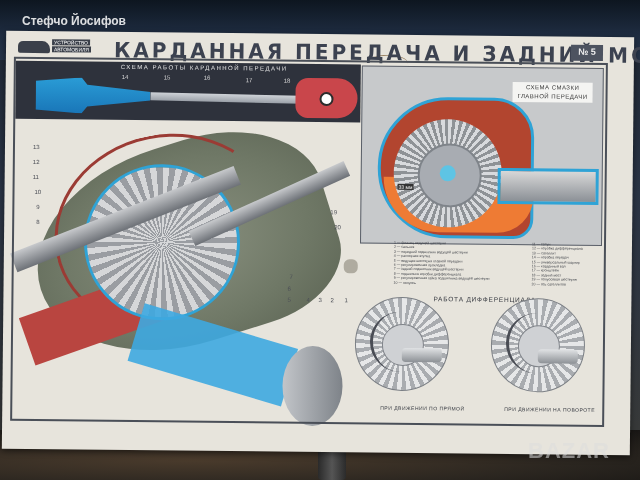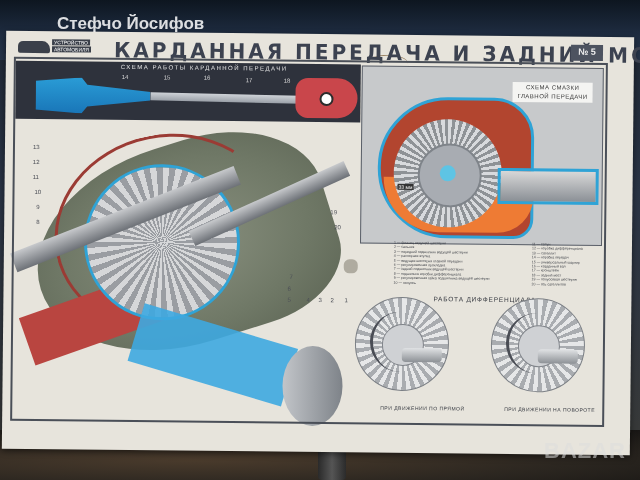--- a/index.html
+++ b/index.html
@@ -60,22 +60,22 @@
   .big-axle .flange { position:absolute; left:270px; top:220px; width:60px; height:80px; border-radius:50%; background:linear-gradient(90deg,#c2c5c9,#7e8389); }
   .legend { position:absolute; left:390px; top:206px; width:210px; height:52px; }
   .legend .col { position:absolute; top:0; font-size:3.5px; color:#3b3e45; line-height:4.4px; }
   .diff-title { position:absolute; left:430px; top:260px; font-size:6.5px; color:#3a3d44; letter-spacing:0.8px; }
   .diffgear { position:absolute; width:92px; height:92px; border-radius:50%;
               background: repeating-conic-gradient(#e6e7e8 0 6deg, #a9acb0 6deg 12deg); border:1px solid #7b7f85; }
   .diffgear .core { position:absolute; left:26px; top:26px; width:40px; height:40px; border-radius:50%; background:#cfd1d4; border:1px solid #80848a; }
   .diffgear .stub { position:absolute; left:46px; top:50px; width:40px; height:14px; background:linear-gradient(180deg,#e0e2e4,#8d9196); border-radius:4px; }
   .diffgear .arrow { position:absolute; left:14px; top:14px; width:40px; height:60px; border-left:3px solid #4a4d55; border-radius:40px 0 0 40px; }
   .caption { position:absolute; font-size:5px; color:#3a3d44; letter-spacing:0.5px; white-space:nowrap; }
-  .watermark { position:absolute; left:22px; top:14px; font-size:17px; font-weight:bold; color:rgba(255,255,255,0.85); white-space:nowrap;margin-left:35px; }
-  .bazar { position:absolute; left:544px; top:438px; font-size:22px; font-weight:bold; color:rgba(220,220,220,0.55); letter-spacing:1px; }
+  .watermark { position:absolute; left:22px; top:14px; font-size:12px; font-weight:bold; color:rgba(255,255,255,0.85); white-space:nowrap; }
+  .bazar { position:absolute; left:528px; top:438px; font-size:22px; font-weight:bold; color:rgba(220,220,220,0.55); letter-spacing:1px; }
   .stain { position:absolute; left:340px; top:225px; width:14px; height:14px; background:#8b8678; border-radius:40%; opacity:0.6; }
   .string { position:absolute; left:362px; top:20px; width:40px; height:16px; border-top:1px solid #9a8466; border-radius:50%; }
 </style>
 </head>
 <body>
 
 <div class="bg-top"></div>
 <div class="bg-bottom"></div>
 <div class="post"></div>
 

